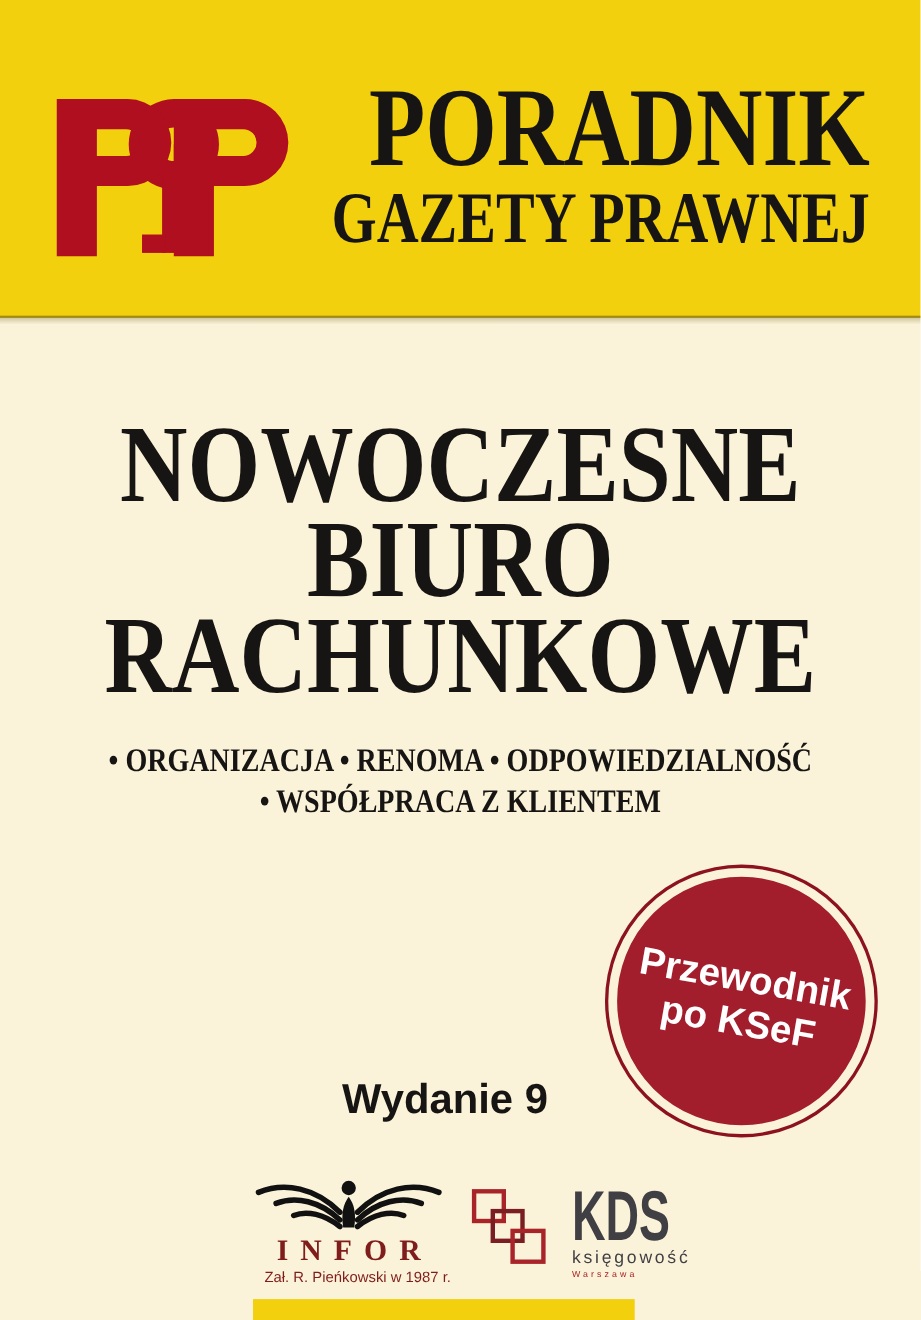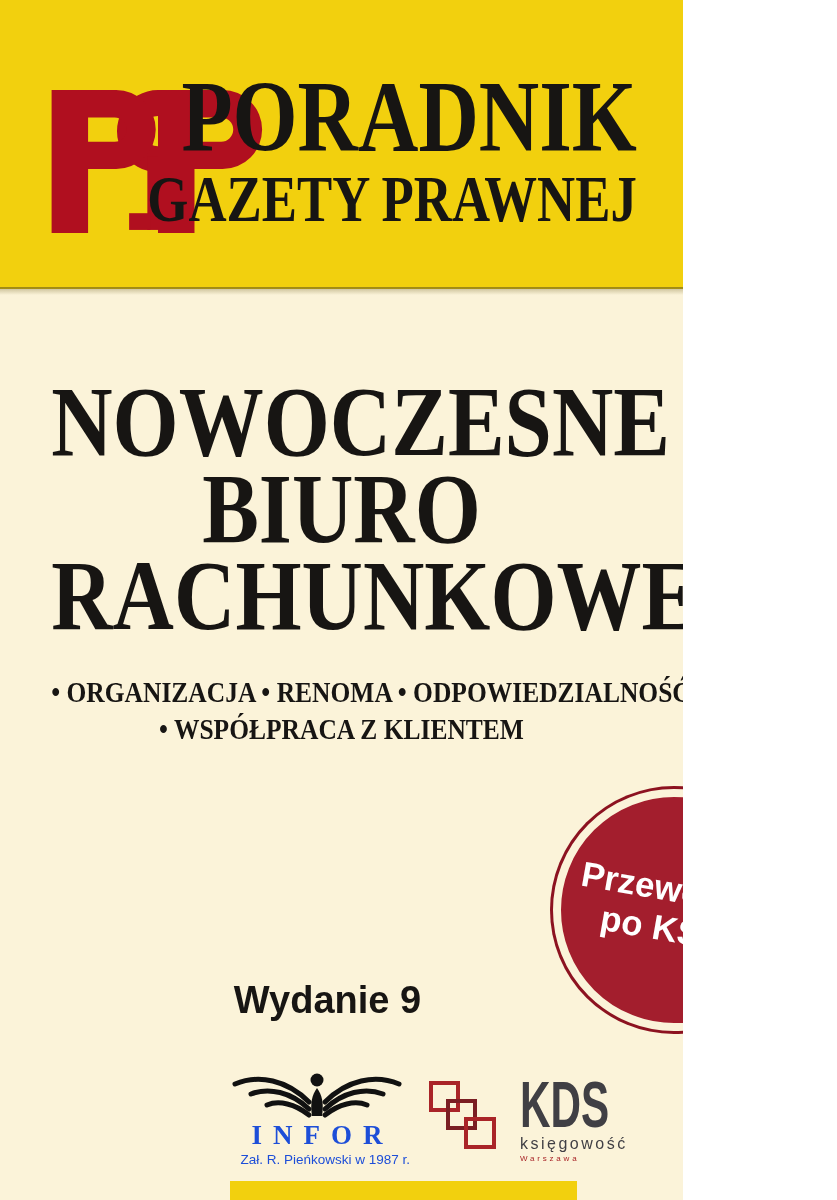--- a/index.html
+++ b/index.html
@@ -3,21 +3,21 @@
 <meta charset="utf-8">
 <style>
   :root{
     --yellow:#f2d00e; --cream:#fbf3d9; --pgp-red:#b00f1f;
     --badge-red:#a31e2d; --badge-ring:#8c1220; --text-black:#171513;
     --kds-gray:#403f44; --kds-red:#a92428; --kds-red-dark:#7a1e23;
   }
   *{margin:0;padding:0;box-sizing:border-box;}
   body{width:837px;height:1200px;overflow:hidden;background:#fff;
        font-family:"Liberation Serif", serif;}
-  .page{position:relative;width:683px;height:1200px;
+  .page{position:relative;width:837px;height:1200px;
         background:var(--cream,#fbf3d9);overflow:hidden;}
 
   
   .band{position:absolute;top:0;left:0;right:0;height:289px;
         background:var(--yellow,#f2d00e);
         border-bottom:2px solid rgba(150,130,25,.55);}
   .band::after{content:"";position:absolute;left:0;right:0;top:100%;height:8px;
         background:linear-gradient(rgba(110,95,25,.40),rgba(110,95,25,0));}
   .pgp-logo{position:absolute;left:44px;top:84px;width:228px;height:152px;}
   .wordmark{position:absolute;top:70px;right:46px;text-align:right;
@@ -48,21 +48,21 @@
         font-family:"Liberation Sans",sans-serif;font-weight:700;
         font-size:35px;line-height:1.14;}
 
   
   .edition{position:absolute;top:980px;left:0;right:28px;text-align:center;
         font-family:"Liberation Sans",sans-serif;font-weight:700;
         font-size:38px;line-height:40px;color:var(--text-black,#171513);}
 
   
   .infor{position:absolute;left:224px;top:1072px;width:186px;text-align:center;
-        color:#1d4ed8;}
+        color:#7f1d1d;}
   .infor-name{font-weight:700;font-size:27px;line-height:1;
         letter-spacing:11px;margin-left:11px;white-space:nowrap;}
   .infor-tagline{font-family:"Liberation Sans",sans-serif;font-size:13.5px;
         line-height:1;margin-top:4px;white-space:nowrap;text-align:right;}
   .kds{position:absolute;left:428px;top:1078px;display:flex;align-items:flex-start;}
   .kds-col{margin-left:20px;}
   .kds-name{font-family:"Liberation Sans",sans-serif;font-weight:700;
         font-size:64px;line-height:55px;color:var(--kds-gray,#403f44);
         transform:scaleX(.66);transform-origin:left center;white-space:nowrap;}
   .kds-sub1{font-family:"Liberation Sans",sans-serif;font-size:16px;

